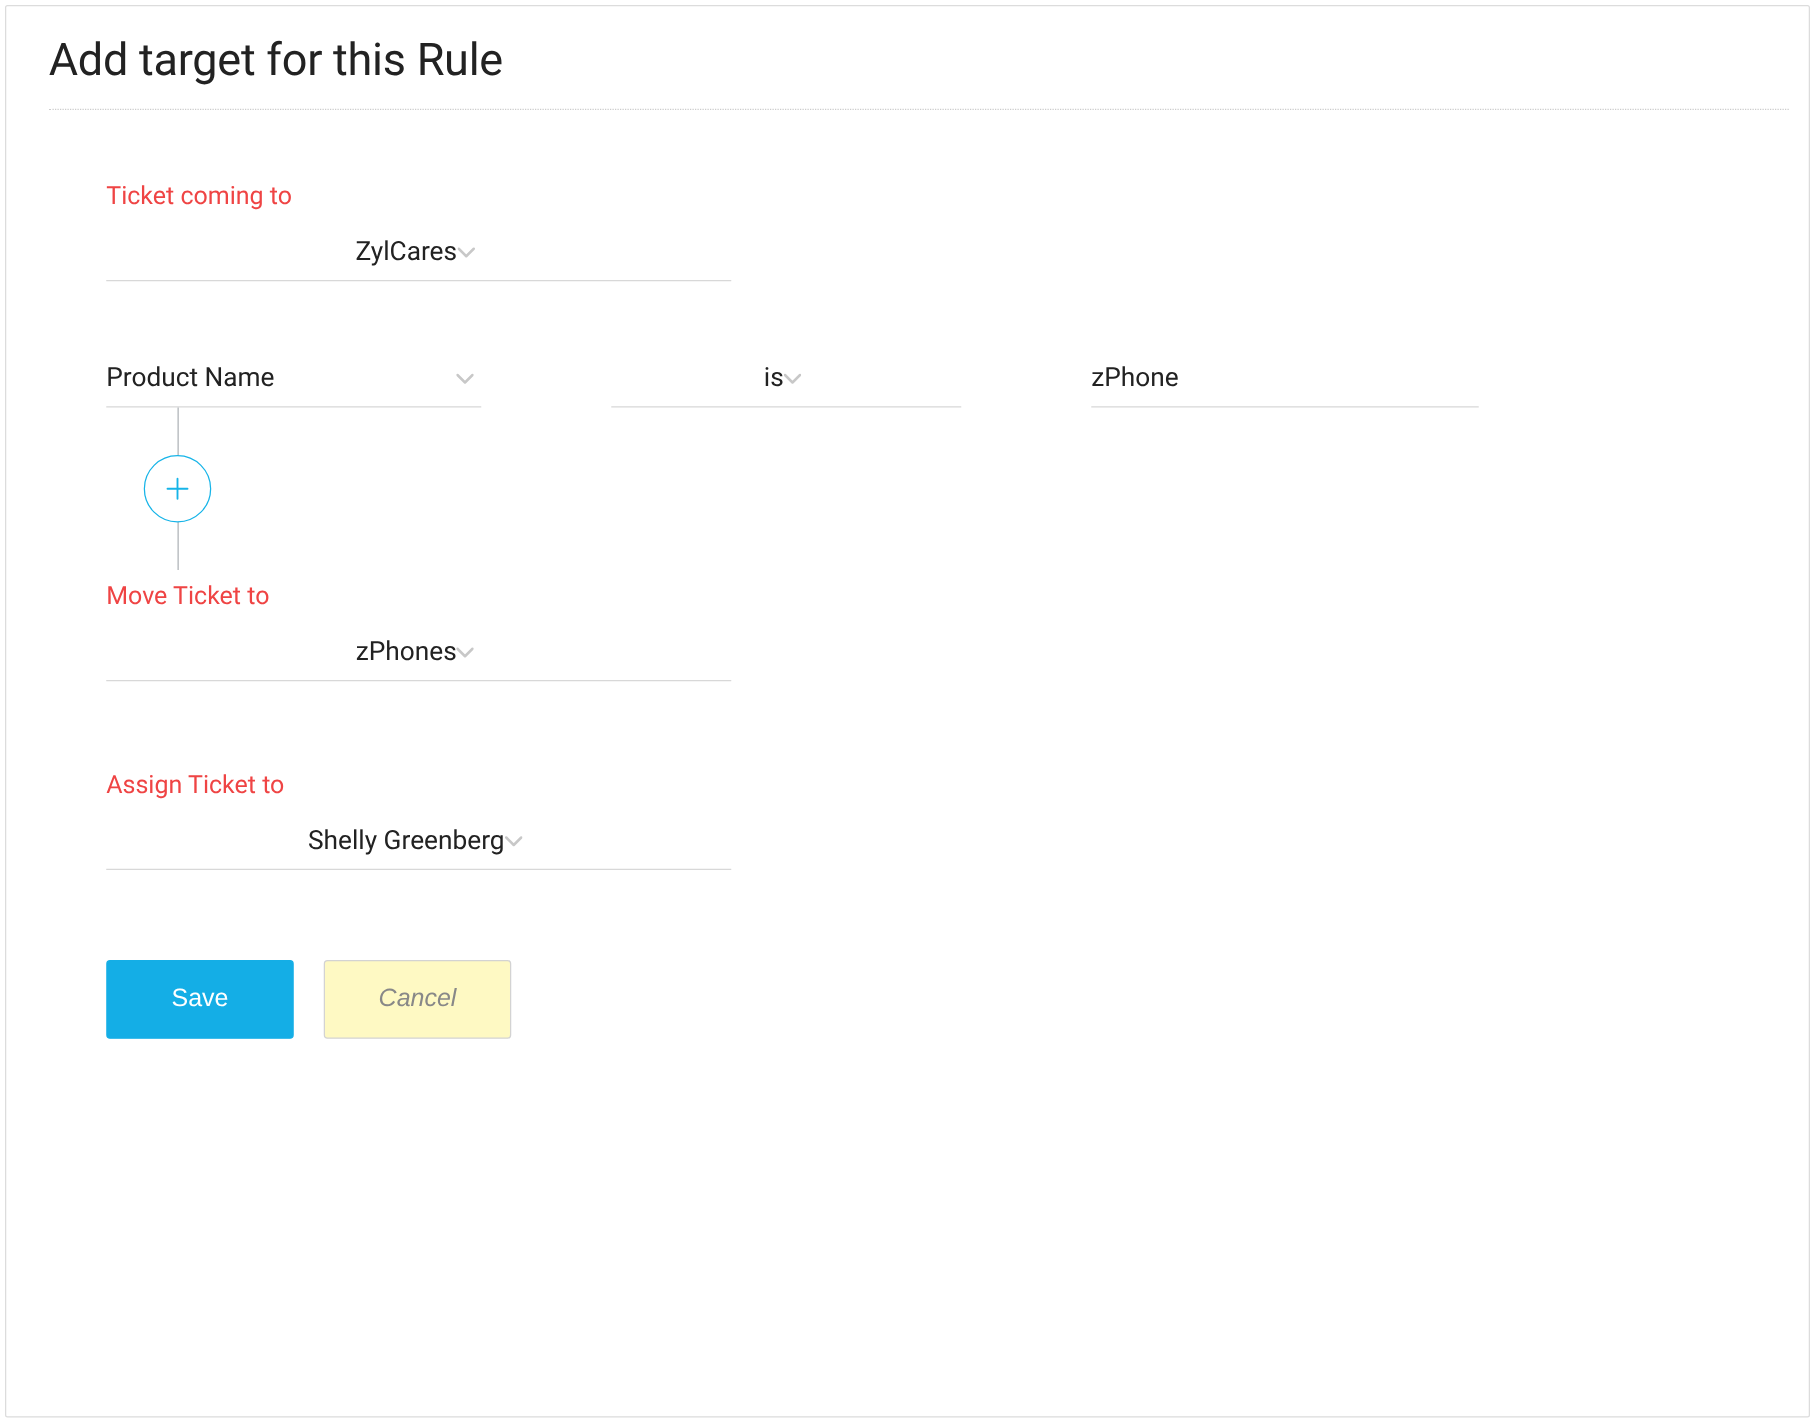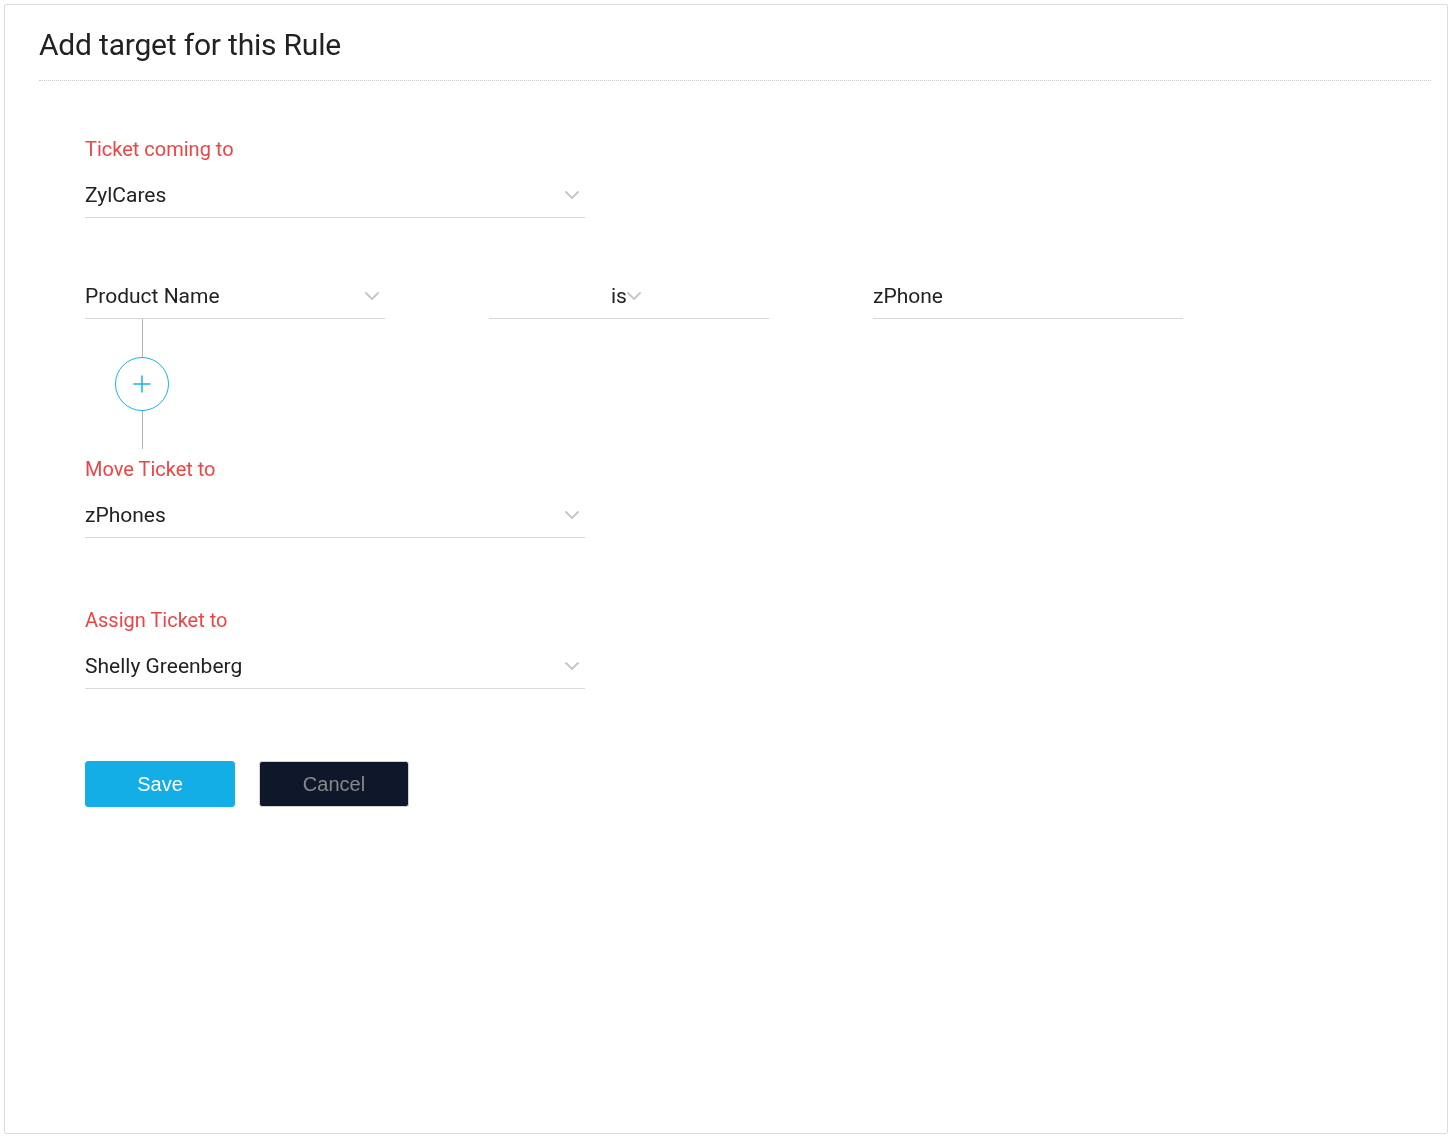--- a/index.html
+++ b/index.html
@@ -12,21 +12,21 @@
     border: 1px solid #dcdcdc;
     border-radius: 2px;
     width: 100%;
     min-height: 1130px;
     position: relative;
   }
   .panel-header {
     padding: 22px 34px 18px 34px;
   }
   .panel-title {
-    font-size: 30px;
+    font-size: 36px;
     font-weight: 400;
     color: #222;
     letter-spacing: -0.2px;
   }
   .dotted-divider {
     border: none;
     border-top: 1px dotted #ccc;
     margin: 0 16px 0 34px;
   }
   .panel-body {
@@ -64,21 +64,21 @@
     color: #c8c8c8;
   }
   .chevron svg { display: block; }
   .criteria-row {
     display: flex;
     gap: 104px;
   }
   .criteria-row .select { flex: 0 0 300px; width: 300px; }
   .criteria-row .select.narrow { flex: 0 0 280px; width: 280px; justify-content: center; }
   .criteria-row .select.noicon { flex: 0 0 310px; width: 310px; align-items: center; }
-  .select.w500 { width: 500px; }
+  .select.w500 { width: 500px; justify-content: center; }
   .noicon .chevron { visibility: hidden; }
   .add-path {
     position: relative;
     height: 130px;
     margin-left: 30px;
     margin-top: 0;
   }
   .add-path .vline {
     position: absolute;
     left: 27px;
@@ -108,37 +108,38 @@
   .actions {
     display: flex;
     gap: 24px;
     align-items: center;
   }
   .btn {
     display: inline-flex;
     align-items: center;
     justify-content: center;
     min-width: 150px;
-    height: 46px;
+    height: 63px;
     font-size: 20px;
     font-weight: 500;
     border-radius: 3px;
     cursor: pointer;
     border: 1px solid transparent;
   }
   .btn-primary {
     background: #14aee6;
     color: #fff;
     border-color: #14aee6;
   }
   .btn-secondary {
-    background: #0f172a;
+    background: #fef9c3;
     color: #888;
     border-color: #d3d3d3;
     font-weight: 400;
+    font-style: italic;
   }
 </style>
 </head>
 <body>
 
 <div class="panel">
   <div class="panel-header">
     <h1 class="panel-title">Add target for this Rule</h1>
   </div>
   <hr class="dotted-divider">

